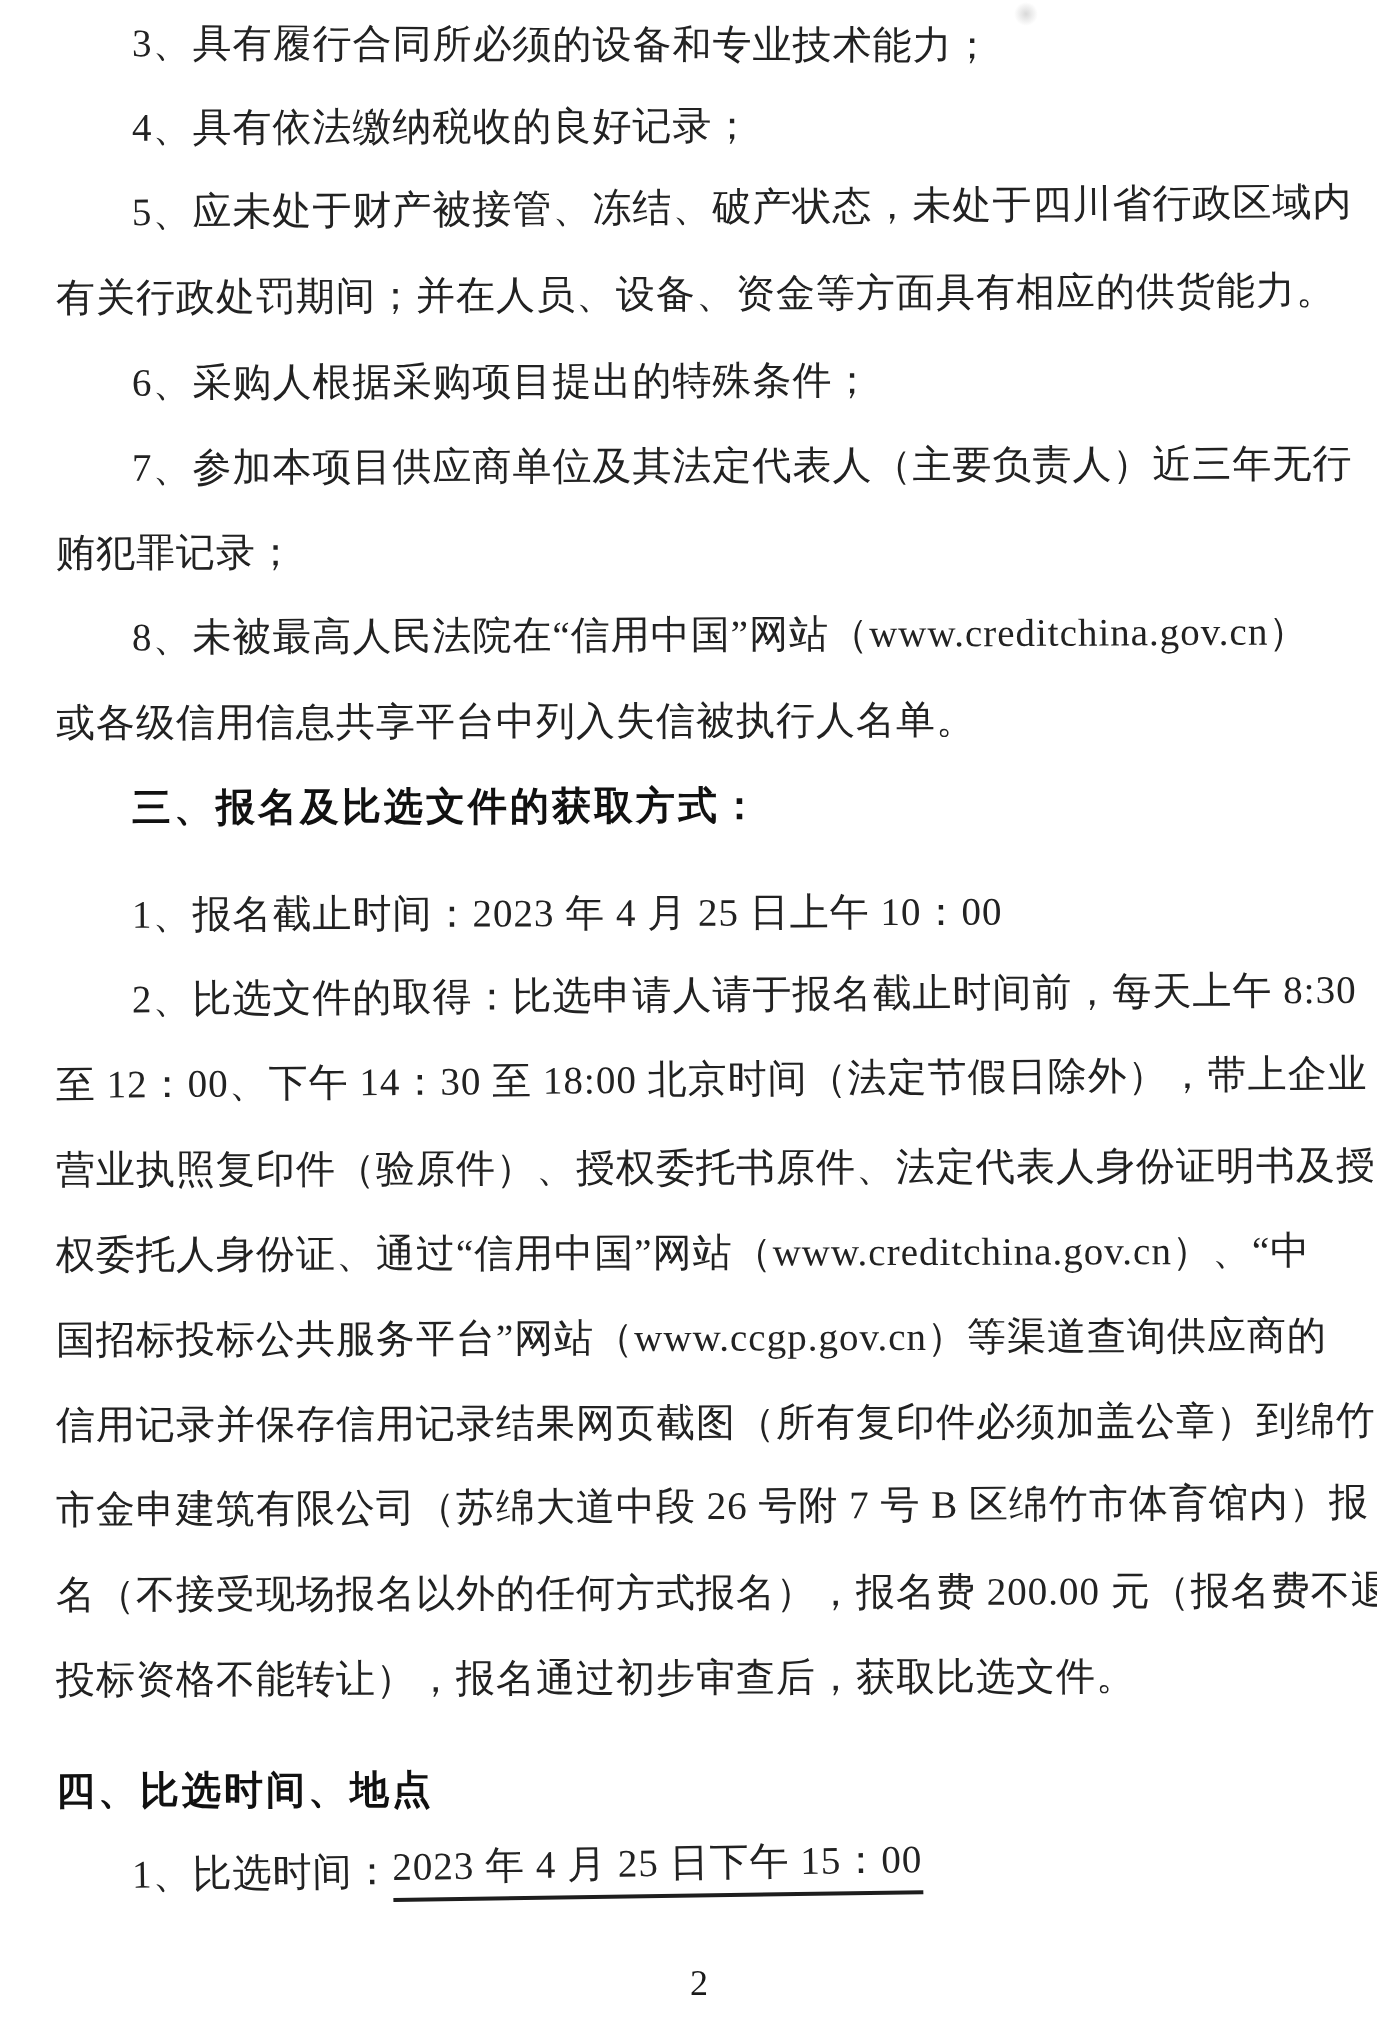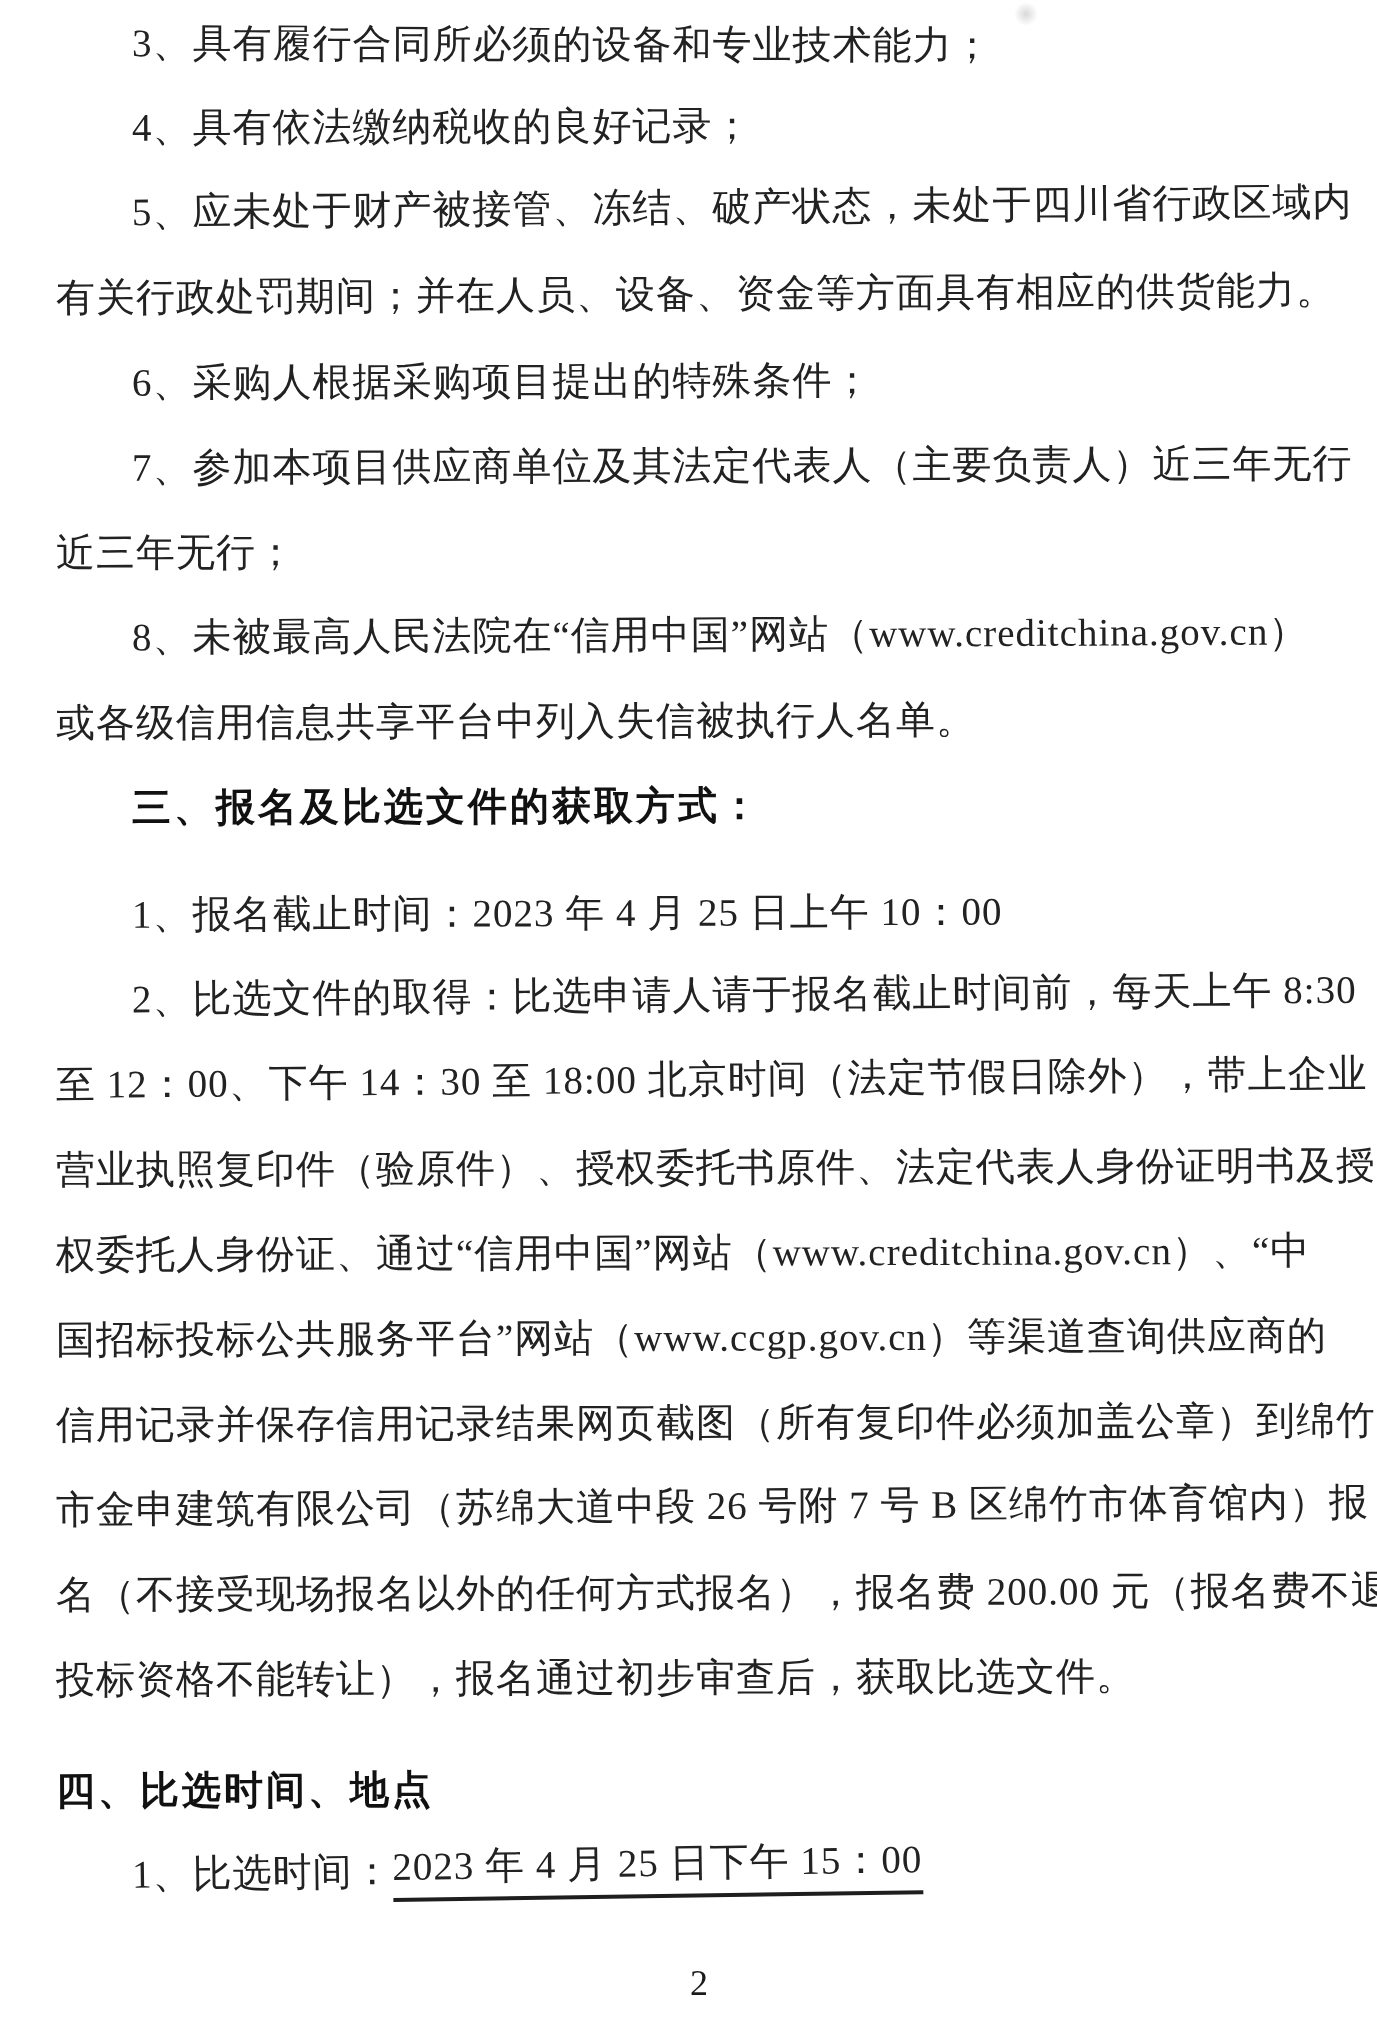--- a/index.html
+++ b/index.html
@@ -93,21 +93,21 @@
       <div class="line">
         <span class="seg">有关行政处罚期间；并在人员、设备、资金等方面具有相应的供货能力。</span>
       </div>
       <div class="line indent">
         <span class="seg">6、采购人根据采购项目提出的特殊条件；</span>
       </div>
       <div class="line indent">
         <span class="seg">7、参加本项目供应商单位及其法定代表人（主要负责人）近三年无行</span>
       </div>
       <div class="line">
-        <span class="seg">近三年无行；</span>
+        <span class="seg">贿犯罪记录；</span>
       </div>
       <div class="line indent">
         <span class="seg">8、未被最高人民法院在“信用中国”网站（www.creditchina.gov.cn）</span>
       </div>
       <div class="line">
         <span class="seg">或各级信用信息共享平台中列入失信被执行人名单。</span>
       </div>
       <div class="line heading indent">
         <span class="seg">三、报名及比选文件的获取方式：</span>
       </div>

